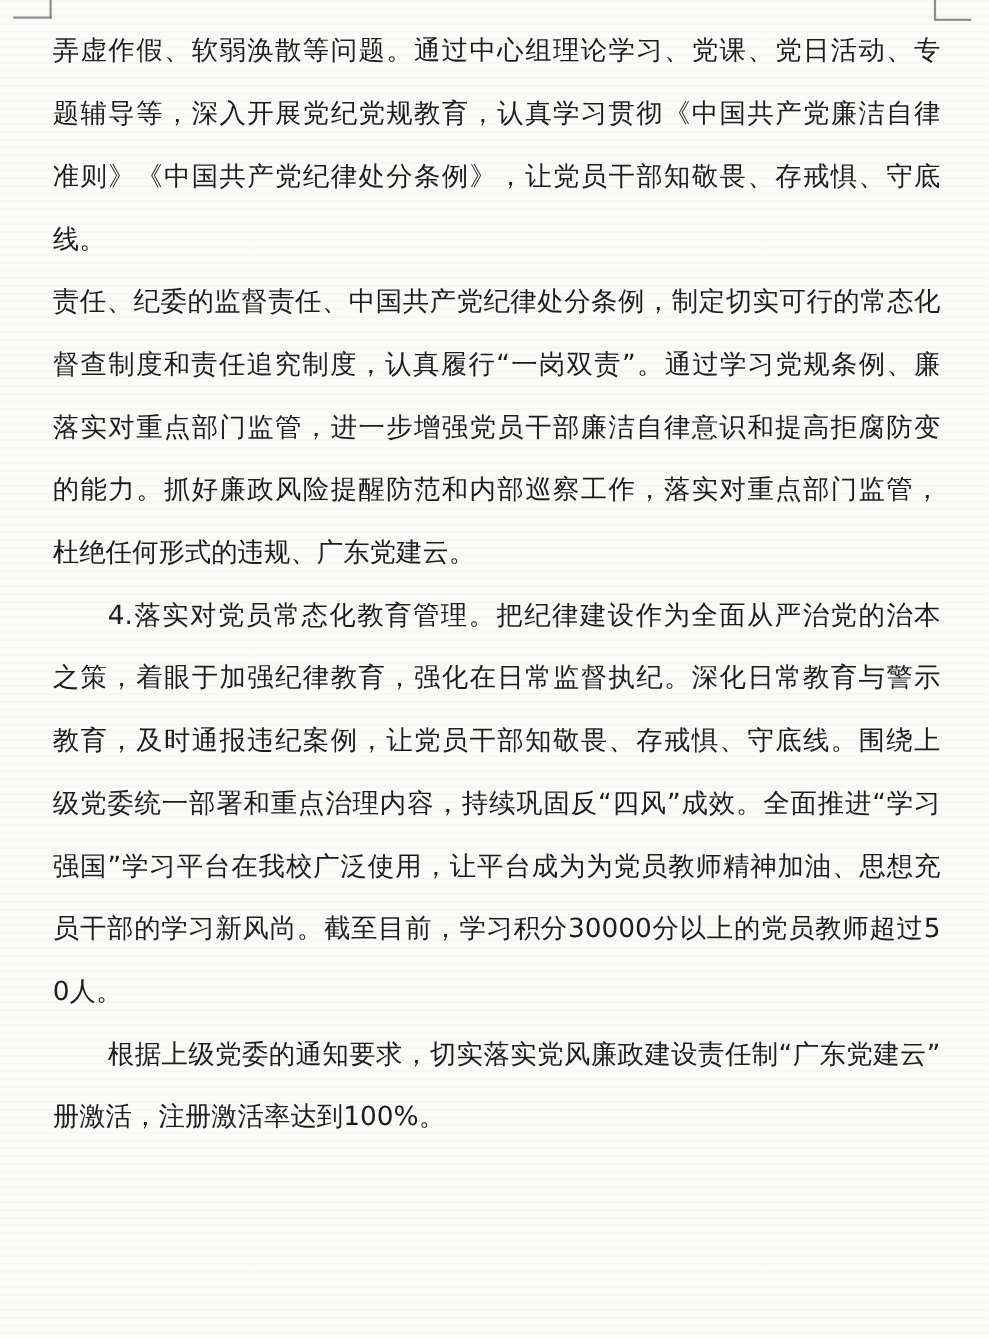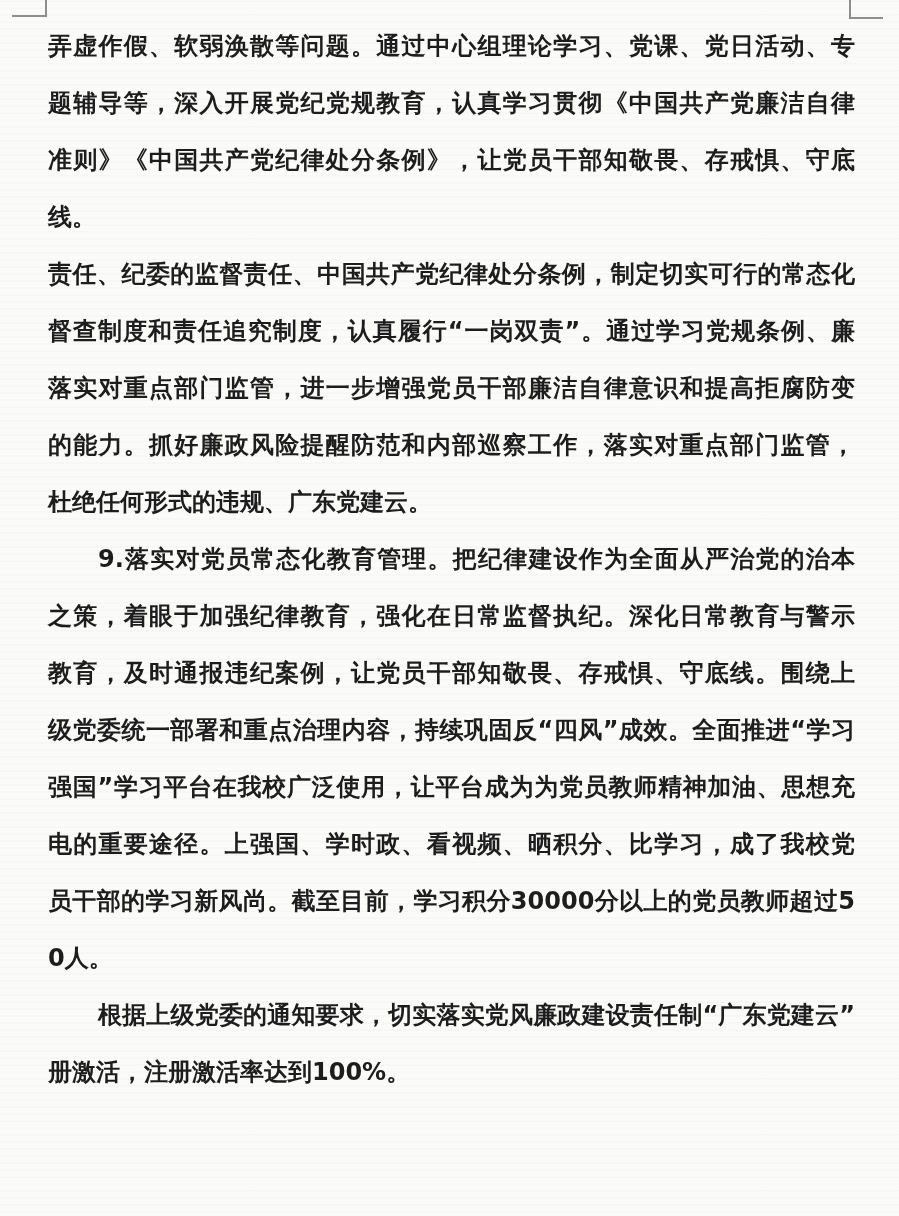--- a/index.html
+++ b/index.html
@@ -37,21 +37,20 @@
     top:18px;
     width:807px;
     color:var(--ink);
   }
   .line{
     height:57px;
     line-height:57px;
     font-size:24px;
     letter-spacing:0;
     white-space:nowrap;
-    font-weight:bold;
   }
   .line.fill{
     white-space:normal;
     text-align:justify;
     text-align-last:justify;
     text-justify:inter-character;
   }
   .line.last{
     text-align:left;
     text-align-last:left;
@@ -77,26 +76,25 @@
         <div class="line last">线。</div>
       </div>
       <div>
         <div class="line fill">责任、纪委的监督责任、中国共产党纪律处分条例，制定切实可行的常态化</div>
         <div class="line fill">督查制度和责任追究制度，认真履行“一岗双责”。通过学习党规条例、廉</div>
         <div class="line fill">落实对重点部门监管，进一步增强党员干部廉洁自律意识和提高拒腐防变</div>
         <div class="line fill">的能力。抓好廉政风险提醒防范和内部巡察工作，落实对重点部门监管，</div>
         <div class="line last">杜绝任何形式的违规、广东党建云。</div>
       </div>
       <div>
-        <div class="line fill indent">9.落实对党员常态化教育管理。把纪律建设作为全面从严治党的治本</div>
+        <div class="line fill indent">4.落实对党员常态化教育管理。把纪律建设作为全面从严治党的治本</div>
         <div class="line fill">之策，着眼于加强纪律教育，强化在日常监督执纪。深化日常教育与警示</div>
         <div class="line fill">教育，及时通报违纪案例，让党员干部知敬畏、存戒惧、守底线。围绕上</div>
         <div class="line fill">级党委统一部署和重点治理内容，持续巩固反“四风”成效。全面推进“学习</div>
         <div class="line fill">强国”学习平台在我校广泛使用，让平台成为为党员教师精神加油、思想充</div>
-        <div class="line fill">电的重要途径。上强国、学时政、看视频、晒积分、比学习，成了我校党</div>
         <div class="line fill">员干部的学习新风尚。截至目前，学习积分30000分以上的党员教师超过5</div>
         <div class="line last">0人。</div>
       </div>
       <div>
         <div class="line fill indent">根据上级党委的通知要求，切实落实党风廉政建设责任制“广东党建云”</div>
         <div class="line last">册激活，注册激活率达到100%。</div>
       </div>
     </div>
 </div>
 

